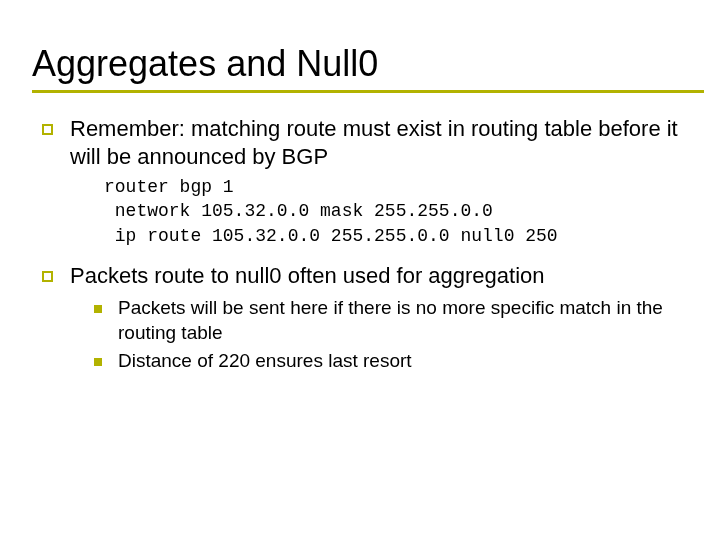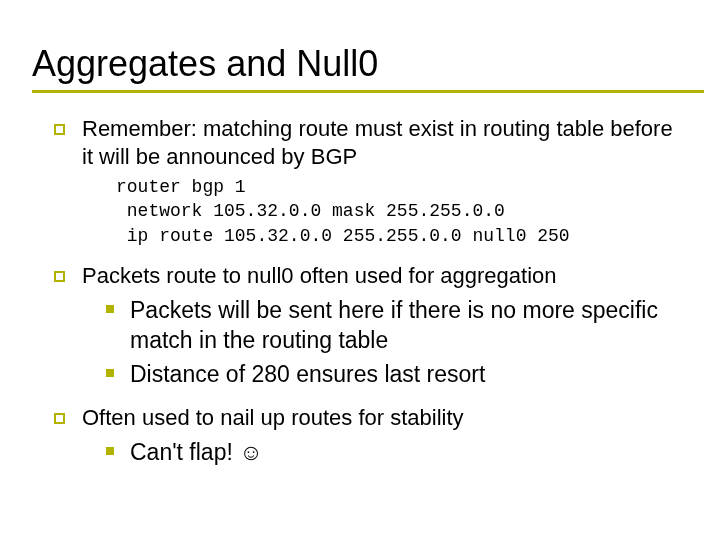--- a/index.html
+++ b/index.html
@@ -24,21 +24,21 @@
     margin: 26px 0 6px 0;
     line-height: 1.1;
   }
   .title-rule {
     border: none;
     border-top: 3px solid #b2b200;
     margin: 4px 0 22px 0;
   }
   ul.level1 {
     list-style: none;
-    margin: 16px;
+    margin: 4px;
     padding: 0;
   }
   ul.level1 > li {
     position: relative;
     padding-left: 34px;
     margin: 0 0 14px 0;
     font-size: 22px;
     line-height: 1.28;
   }
   ul.level1 > li::before {
@@ -54,21 +54,21 @@
   }
   ul.level2 {
     list-style: none;
     margin: 6px 0 0 0;
     padding: 0;
   }
   ul.level2 > li {
     position: relative;
     padding-left: 30px;
     margin: 2px 0 4px 18px;
-    font-size: 23px;
+    font-size: 19px;
     line-height: 1.3;
   }
   ul.level2 > li::before {
     content: "";
     position: absolute;
     left: 6px;
     top: 9px;
     width: 8px;
     height: 8px;
     background: #b2b200;
@@ -99,28 +99,20 @@
  ip route 105.32.0.0 255.255.0.0 null0 250</div>
     </li>
 
     <li>
       <span>Packets route to null0 often used for aggregation</span>
       <ul class="level2">
         <li>
           <span>Packets will be sent here if there is no more specific match in the routing table</span>
         </li>
         <li>
-          <span>Distance of 280 ensures last resort</span>
+          <span>Distance of 220 ensures last resort</span>
         </li>
       </ul>
     </li>
 
-    <li>
-      <span>Often used to nail up routes for stability</span>
-      <ul class="level2">
-        <li>
-          <span>Can't flap! ☺</span>
-        </li>
-      </ul>
-    </li>
 
   </ul>
 </div>
 
 </body></html>

